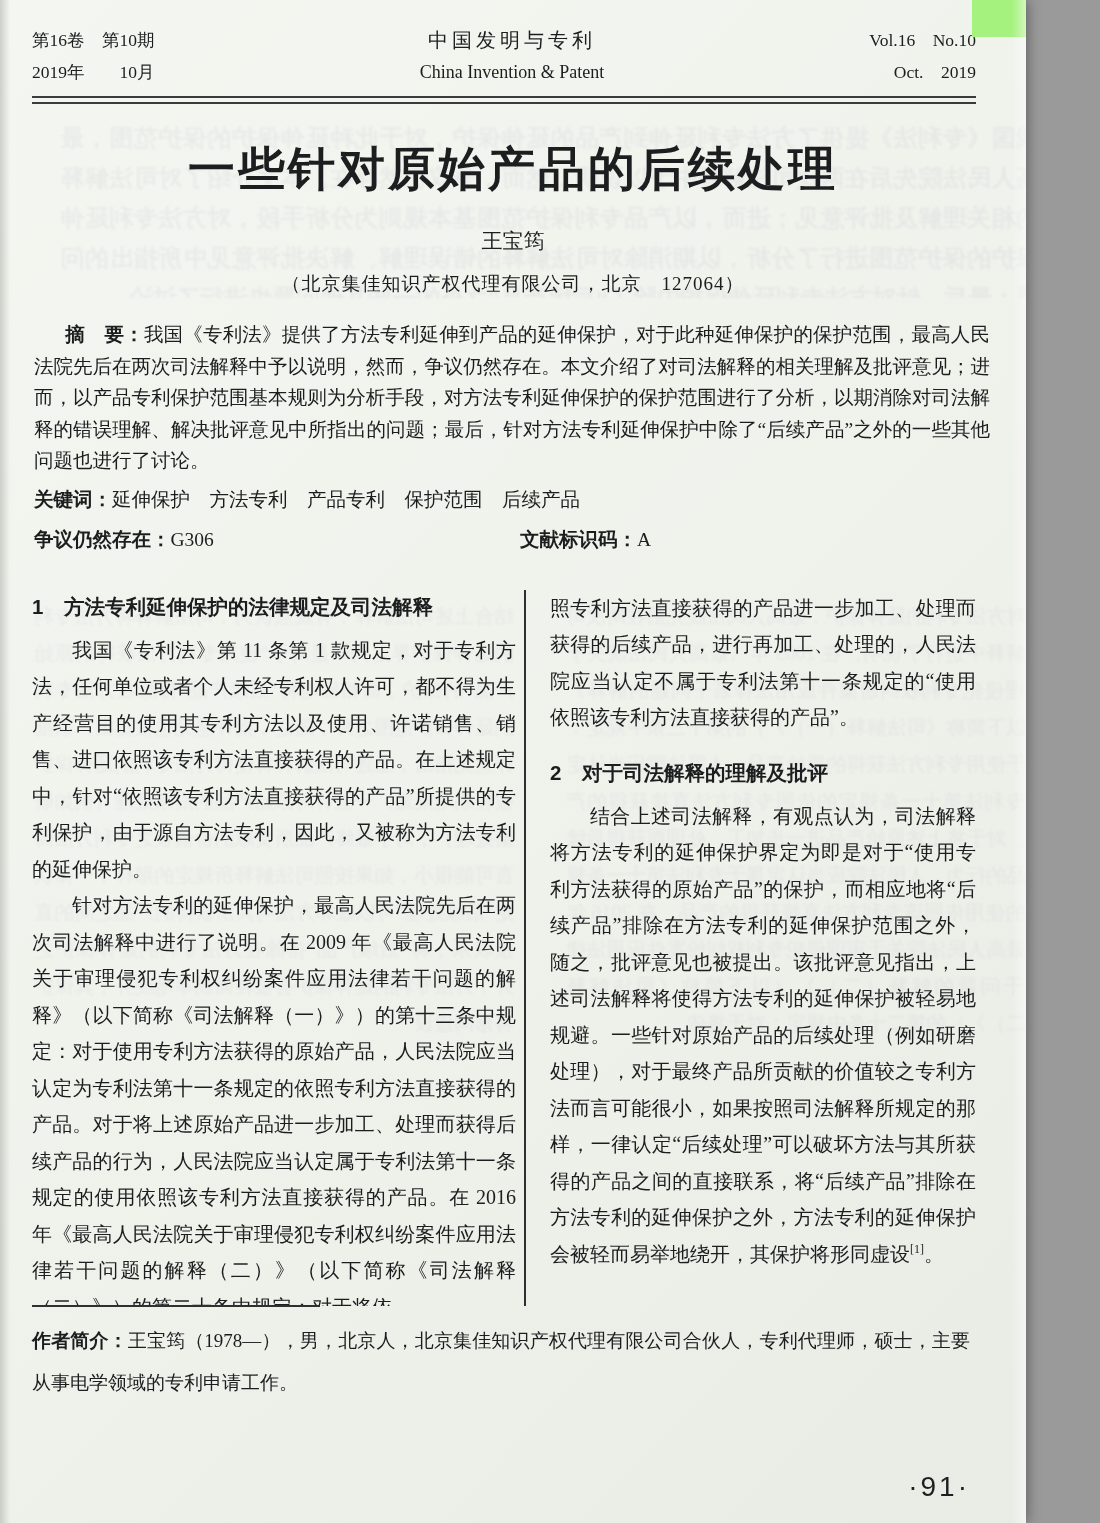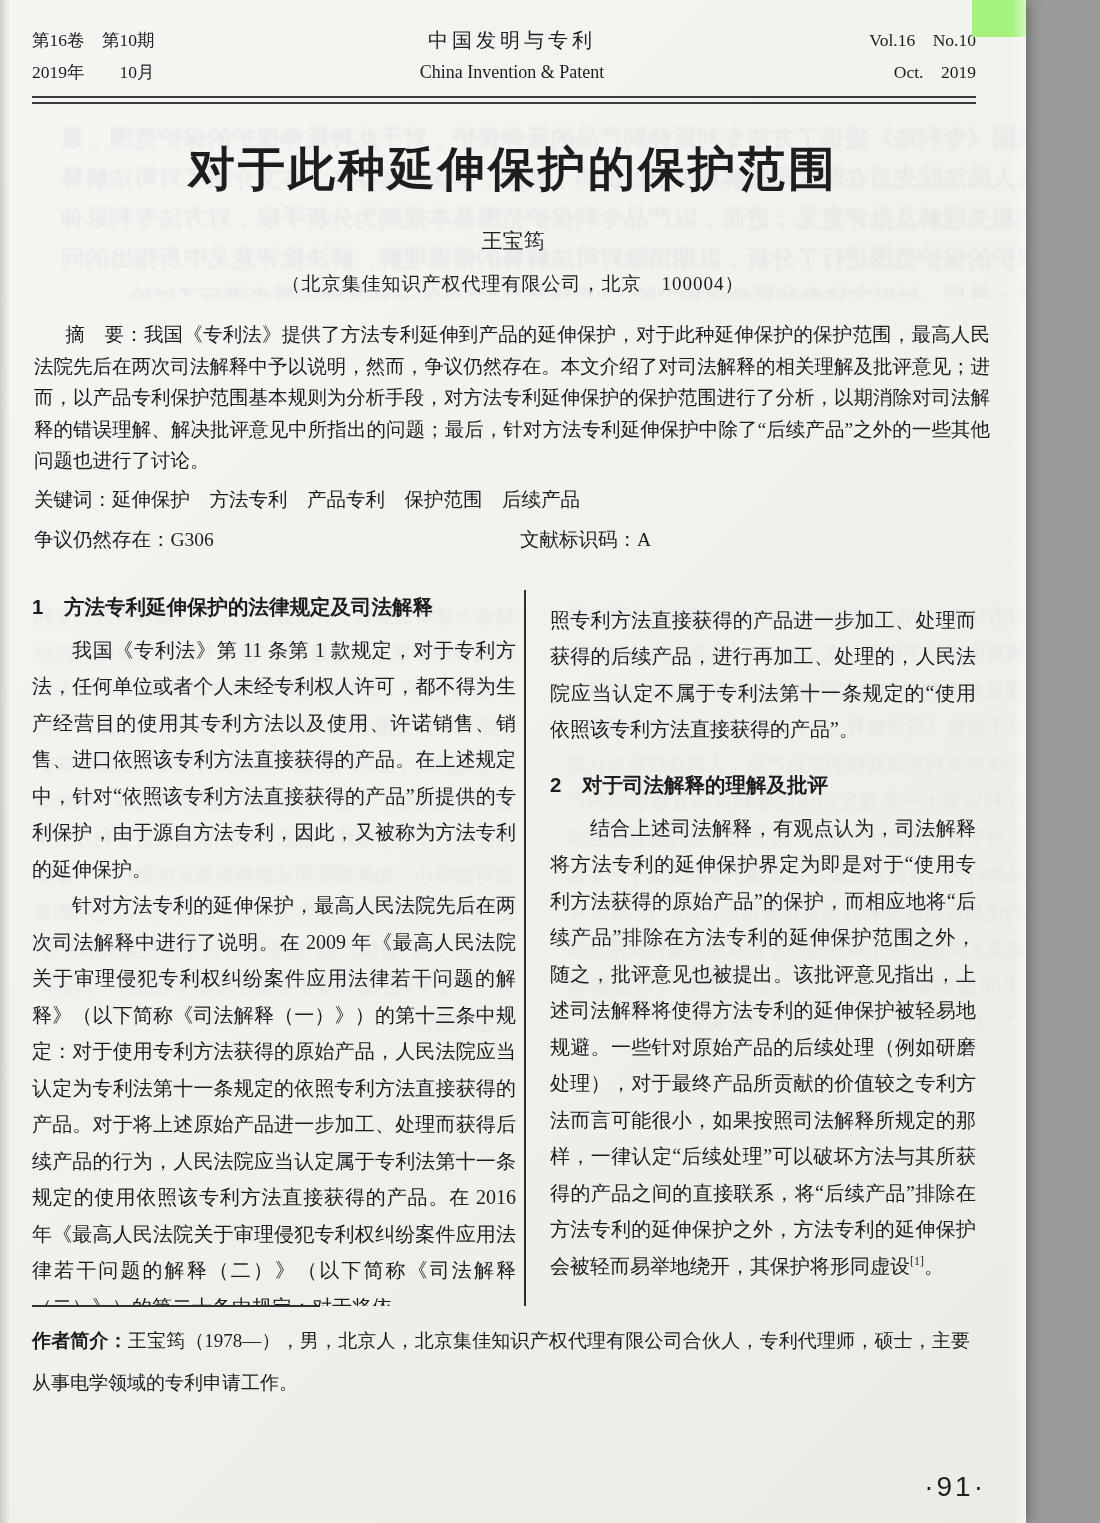--- a/index.html
+++ b/index.html
@@ -27,46 +27,46 @@
   .rule-double { margin:8px 50px 0 32px; height:4px;
     border-top:2px solid #3b3b3d; border-bottom:2px solid #3b3b3d; }
 
   .title { margin:34px 40px 0; text-align:center; font-size:47px; font-weight:bold;
     letter-spacing:3px; }
   .author { margin-top:26px; text-align:center; font-size:21px; }
   .affil  { margin-top:16px; text-align:center; font-size:19px; letter-spacing:1px; }
 
   .meta { margin:22px 36px 0 34px; font-size:19.5px; line-height:31.5px;
     text-align:justify; text-justify:inter-ideograph; }
-  .meta .lbl { font-weight:normal; }
+  .meta .lbl { font-weight:bold; }
   .abstract { text-indent:1.6em; }
   .kw-line { margin-top:7px; }
   .class-line { display:flex; margin-top:9px; }
   .class-line .clc-wrap { width:486px; }
 
   .columns { display:flex; margin:34px 50px 0 32px; height:716px; overflow:hidden; }
   .col-left  { width:492px; padding-right:8px; box-sizing:border-box; }
   .divider   { width:2px; background:#2f2f31; }
   .col-right { flex:1; padding-left:24px; box-sizing:border-box; }
 
   .sec-h { margin:0 0 8px; font-family:"Liberation Sans", sans-serif;
     font-size:20.5px; font-weight:bold; line-height:34px; }
   .sec-h.second { margin-top:20px; }
   .body-p { margin:0; font-size:20px; line-height:36.5px; text-indent:2em;
     text-align:justify; text-justify:inter-ideograph; }
-  .body-p.no-indent { text-indent:0;margin-top:12px; }
+  .body-p.no-indent { text-indent:0; }
   sup.ref { font-size:12px; vertical-align:super; line-height:0; }
 
   .footer { position:absolute; left:32px; right:56px; top:1305px; }
   .footnote-rule { width:288px; border-top:2px solid #303032; margin-bottom:13px; }
   .bio { margin:0; font-size:19px; line-height:42px; text-align:justify;
     text-justify:inter-ideograph; }
   .bio .lbl { font-weight:bold; }
 
-  .page-num { position:absolute; right:40px; bottom:20px; font-size:28px;
+  .page-num { position:absolute; right:56px; bottom:20px; font-size:28px;
     font-family:"Liberation Sans", sans-serif; letter-spacing:3px; color:#1f1f21; }
 
   .bleed { position:absolute; transform:scaleX(-1); opacity:.05; color:#2b4d68;
     filter:blur(1.1px); pointer-events:none; overflow:hidden;
     text-align:justify; text-justify:inter-ideograph; }
   .bleed.b-title { top:118px; left:60px; width:980px; height:180px;
     font-size:24px; line-height:40px; font-weight:bold; }
   .bleed.b-left  { top:598px; left:34px;  width:480px; height:700px;
     font-size:20px; line-height:37px; }
   .bleed.b-right { top:598px; left:566px; width:480px; height:700px;
@@ -93,23 +93,23 @@
       <div class="en">China Invention &amp; Patent</div>
     </div>
     <div class="hdr-right">
       <div>Vol.16　No.10</div>
       <div>Oct.　2019</div>
     </div>
   </div>
 
   <div class="rule-double"></div>
 
-  <h1 class="title">对于此种延伸保护的保护范围</h1>
+  <h1 class="title">一些针对原始产品的后续处理</h1>
   <div class="author">王宝筠</div>
-  <div class="affil">（北京集佳知识产权代理有限公司，北京　100004）</div>
+  <div class="affil">（北京集佳知识产权代理有限公司，北京　127064）</div>
 
   <div class="meta">
     <div class="abstract">
       <span class="lbl">摘　要：</span><span>我国《专利法》提供了方法专利延伸到产品的延伸保护，对于此种延伸保护的保护范围，最高人民法院先后在两次司法解释中予以说明，然而，争议仍然存在。本文介绍了对司法解释的相关理解及批评意见；进而，以产品专利保护范围基本规则为分析手段，对方法专利延伸保护的保护范围进行了分析，以期消除对司法解释的错误理解、解决批评意见中所指出的问题；最后，针对方法专利延伸保护中除了“后续产品”之外的一些其他问题也进行了讨论。</span>
     </div>
     <div class="kw-line">
       <span class="lbl">关键词：</span><span>延伸保护　方法专利　产品专利　保护范围　后续产品</span>
     </div>
     <div class="class-line">
       <div class="clc-wrap">

